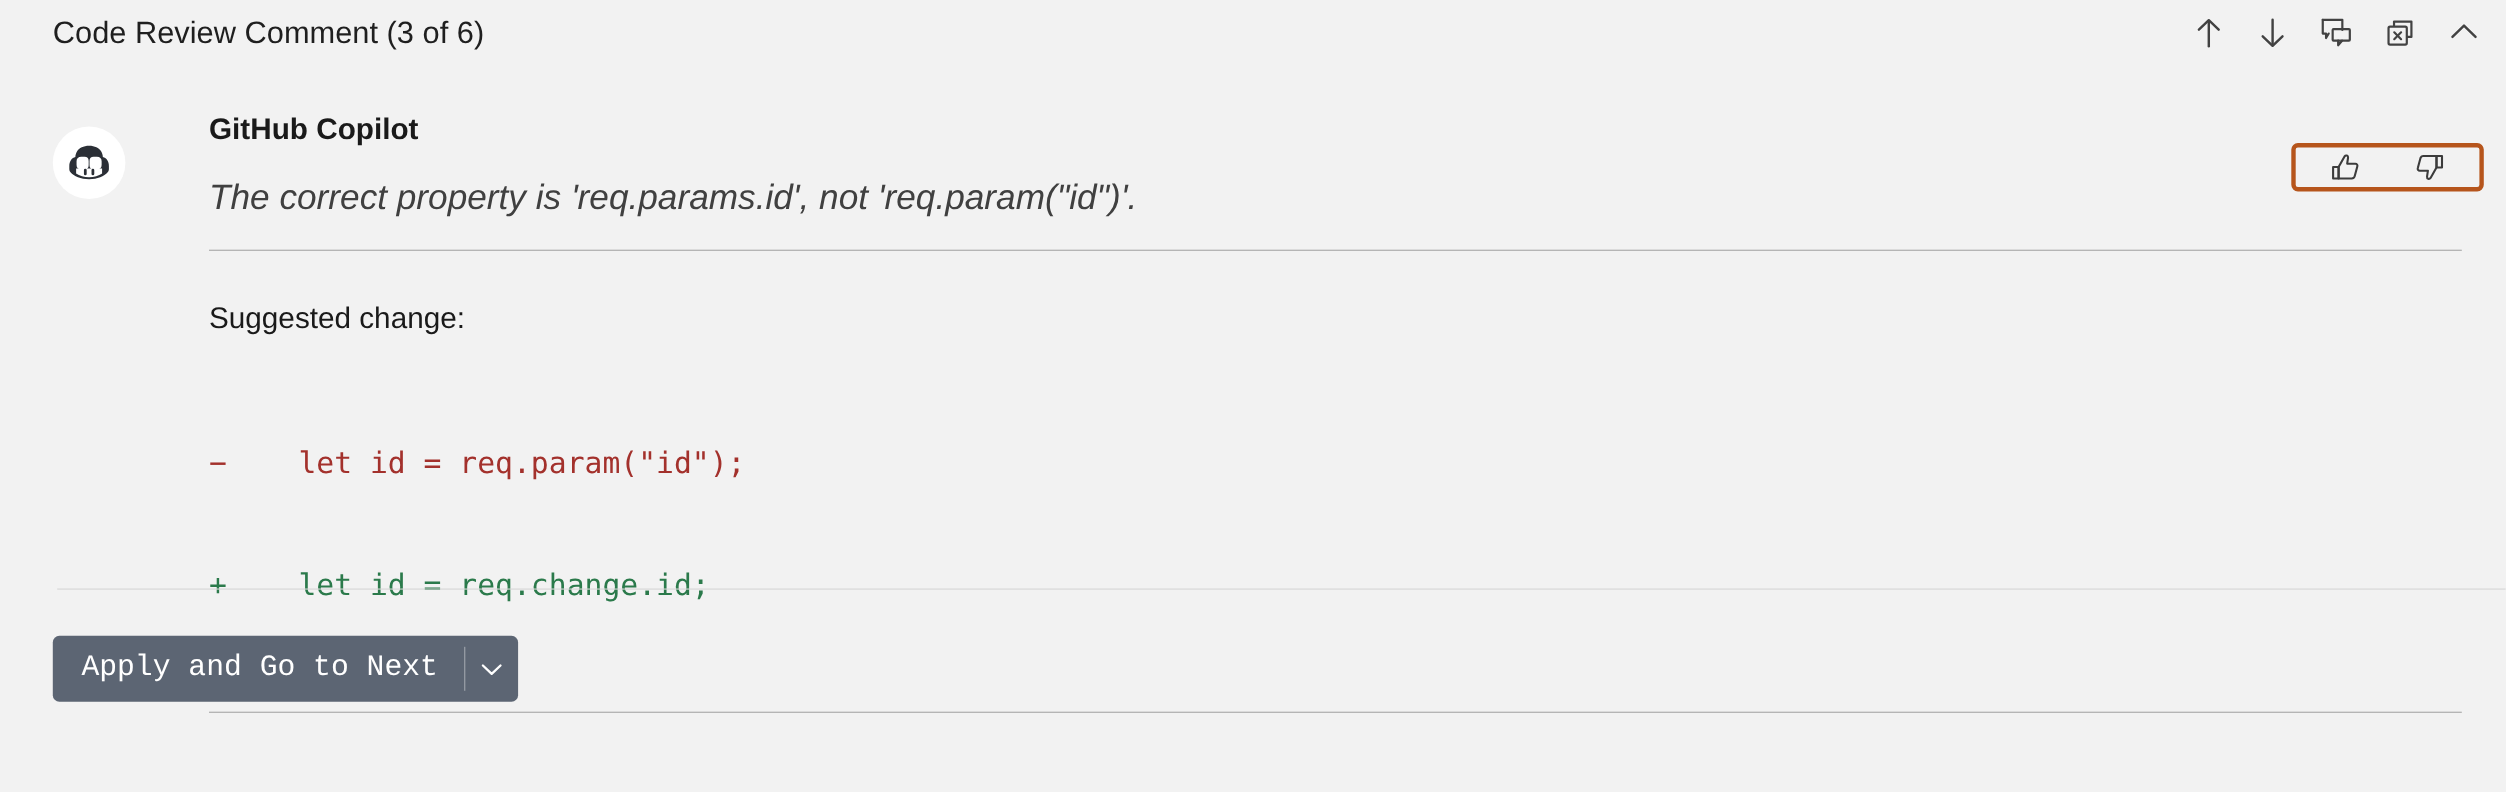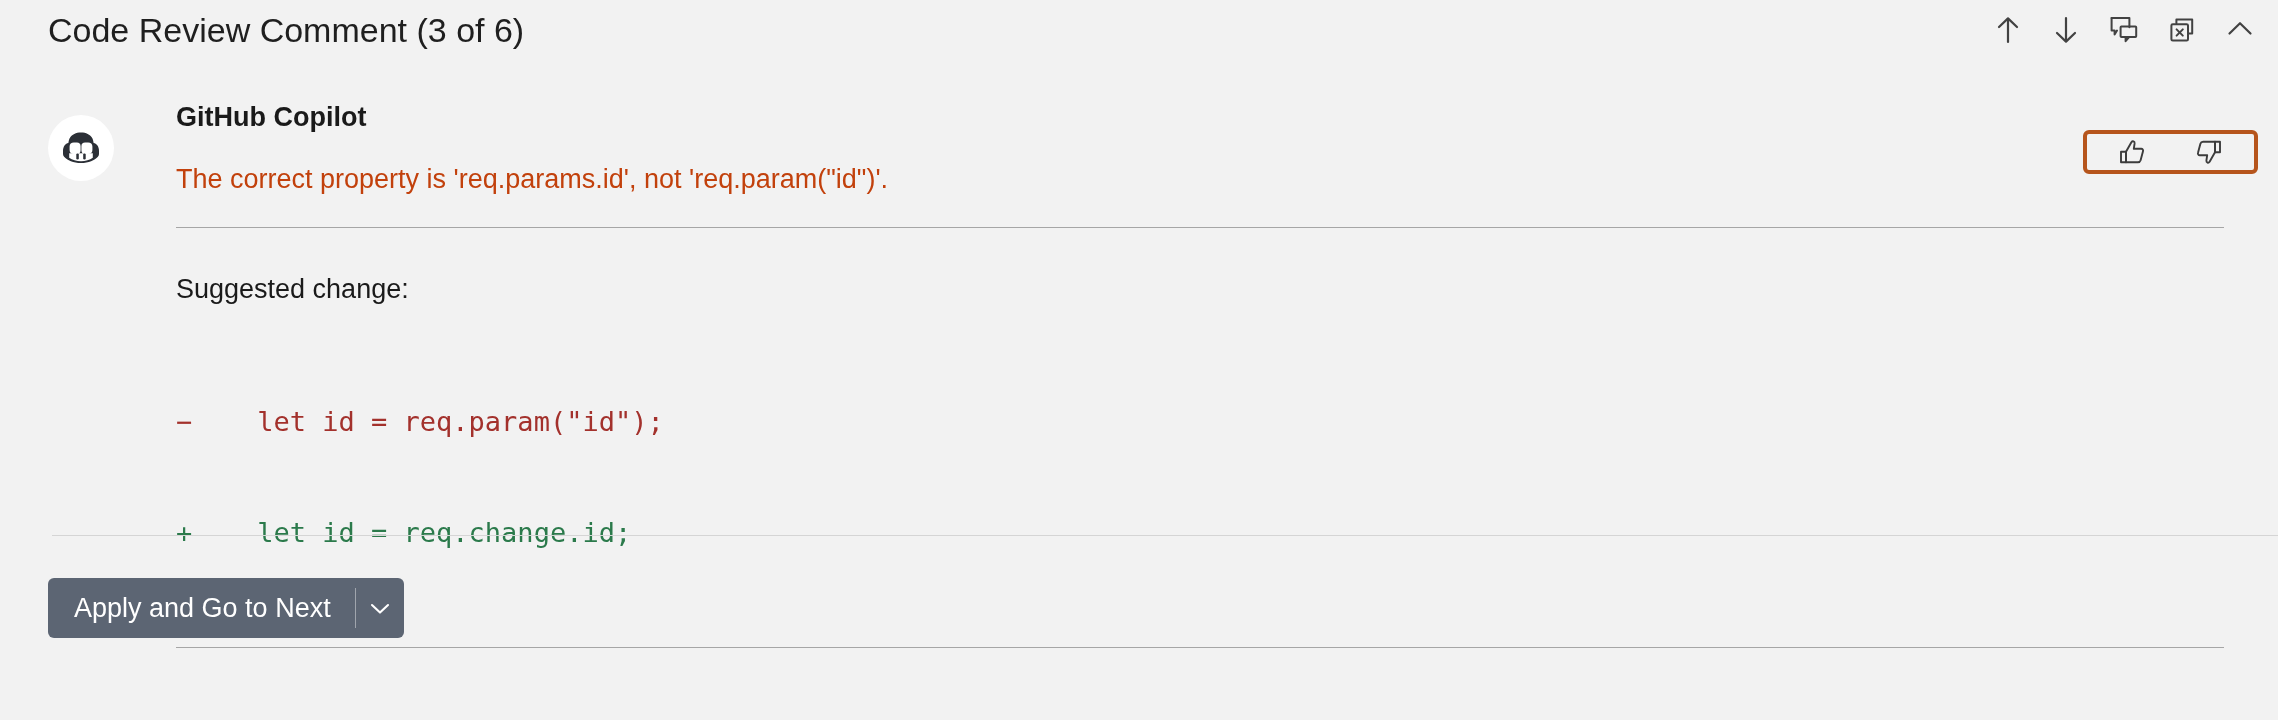--- a/index.html
+++ b/index.html
@@ -25,21 +25,21 @@
     top: 0;
     left: 0;
     width: 2278px;
     height: 60px;
     display: flex;
     align-items: center;
   }
 
   .panel-title {
     margin-left: 48px;
-    font-size: 34px;
+    font-size: 28px;
     line-height: 34px;
     color: #1f1f1f;
     font-weight: 400;
     white-space: nowrap;
   }
 
   .header-actions {
     position: absolute;
     right: 14px;
     top: 0;
@@ -83,40 +83,41 @@
     border-radius: 50%;
     background: #ffffff;
     display: flex;
     align-items: center;
     justify-content: center;
   }
   .avatar svg { display: block; }
 
   .content-col {
     position: absolute;
-    left: 176px;
+    left: 190px;
     top: 0;
     right: 40px;
   }
 
   .author-name {
     font-size: 27px;
     line-height: 34px;
     font-weight: bold;
     color: #1a1a1a;
     margin-top: 40px;
     white-space: nowrap;
   }
 
   .comment-text {
-    font-size: 27px;
+    font-size: 32px;
     line-height: 34px;
-    color: #c2410c;
+    color: #404040;
     margin-top: 28px;
     white-space: nowrap;
+    font-style: italic;
   }
 
   .rule {
     height: 1px;
     background: #a6a6a6;
     width: 2048px;
     margin-top: 31px;
   }
 
   .suggested-label {
@@ -181,20 +182,21 @@
     background: #d5d5d5;
   }
 
   .actions-row {
     position: absolute;
     left: 48px;
     top: 578px;
     display: flex;
     align-items: center;
     gap: 28px;
+    font-family: Liberation Mono, monospace;
   }
 
   .split-button {
     display: flex;
     align-items: stretch;
     height: 60px;
     background: #5c6573;
     border-radius: 6px;
     cursor: pointer;
     user-select: none;

